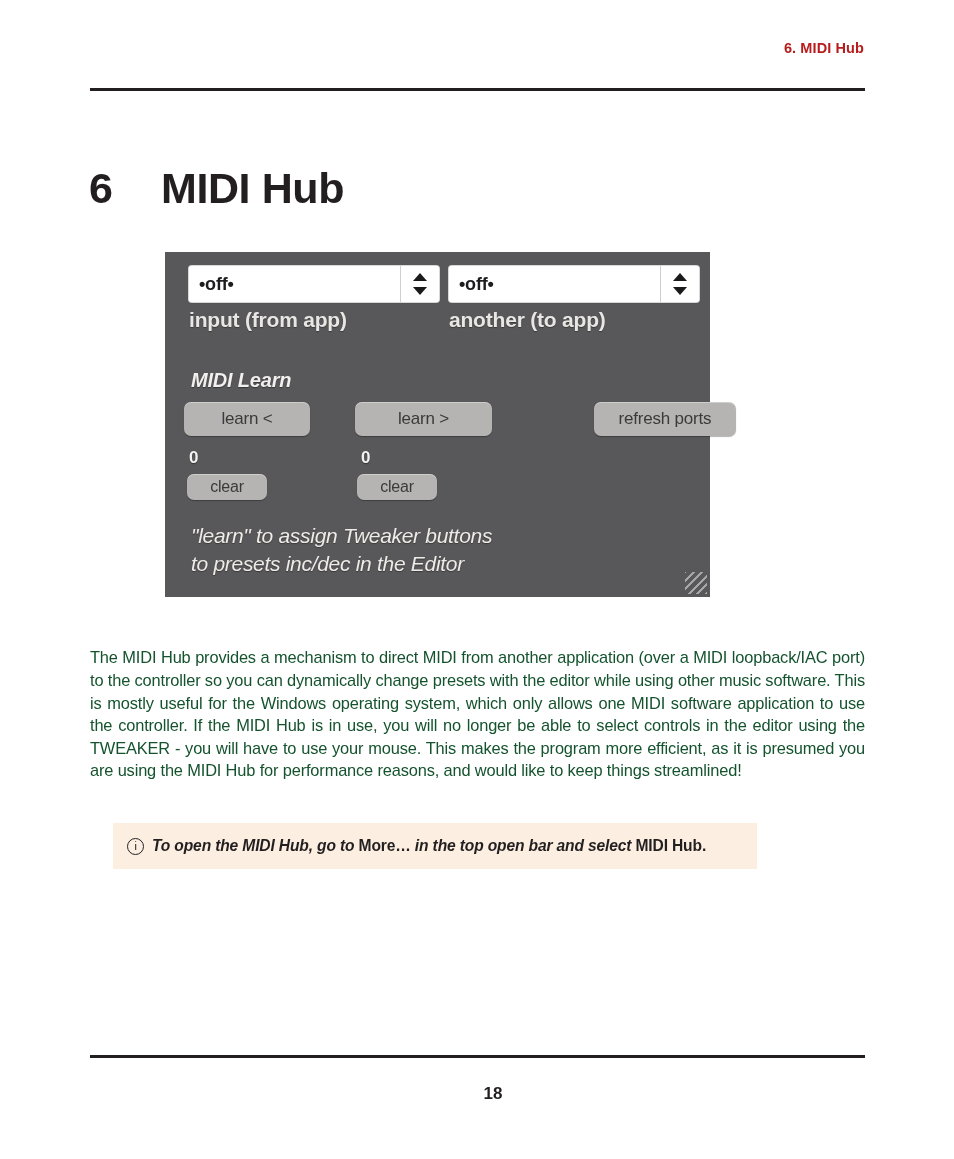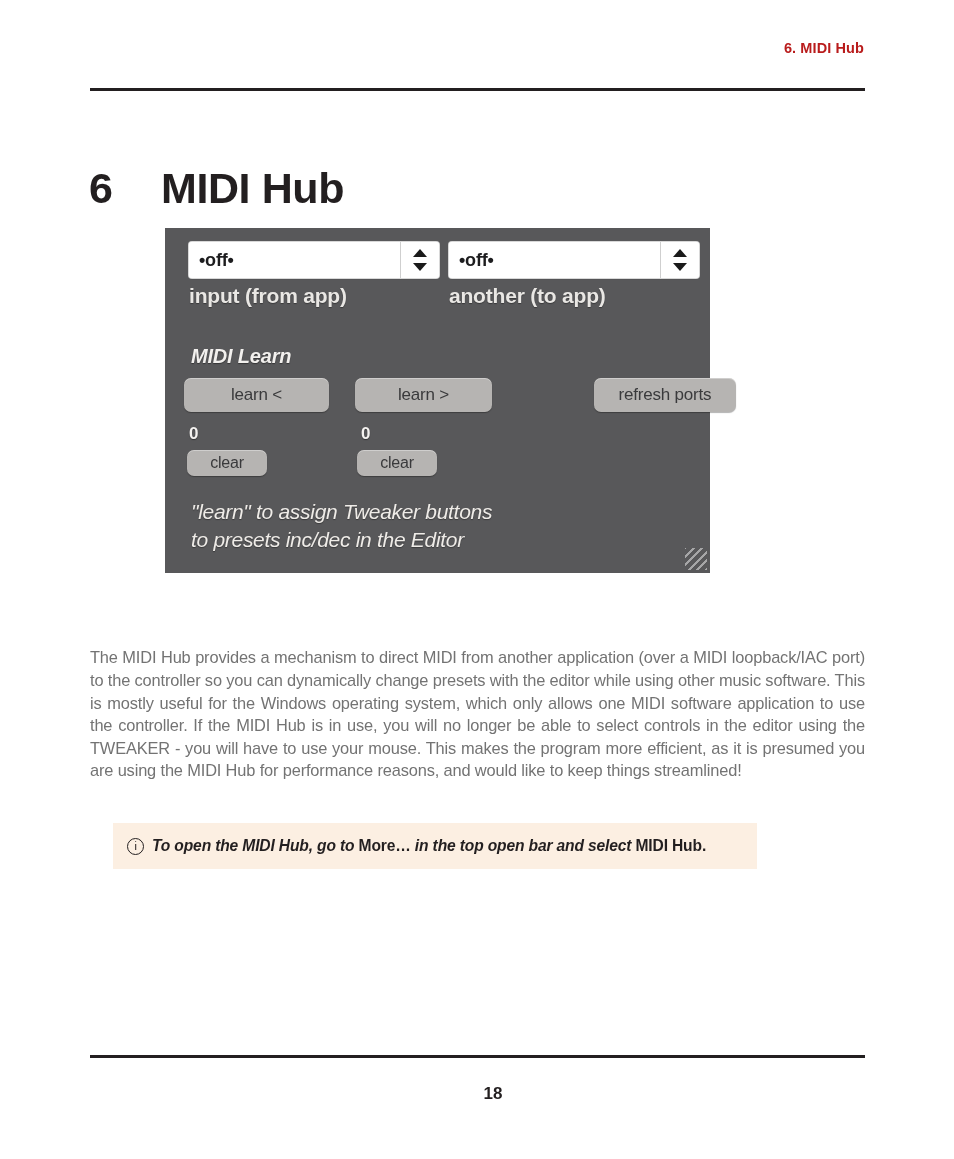--- a/index.html
+++ b/index.html
@@ -54,21 +54,21 @@
   }
   .chapter-num {
     display: inline-block;
     width: 72px;
   }
 
   
   .app-panel {
     position: absolute;
     left: 165px;
-    top: 228px;
+    top: 252px;
     width: 545px;
     height: 345px;
     background: #58585a;
     box-sizing: border-box;
   }
   .port-row {
     position: absolute;
     left: 0;
     top: 0;
     width: 100%;
@@ -157,21 +157,21 @@
     font-size: 17px;
     letter-spacing: -0.2px;
     text-align: center;
     box-shadow: 0 1px 1px rgba(0,0,0,0.3), inset 0 1px 0 rgba(255,255,255,0.35);
     display: flex;
     align-items: center;
     justify-content: center;
     cursor: pointer;
     padding: 0;
   }
-  .btn-learn-left  { left: 19px;  top: 150px; width: 145px; height: 34px; }
+  .btn-learn-left  { left: 19px;  top: 150px; width: 126px; height: 34px; }
   .btn-learn-right { left: 190px; top: 150px; width: 137px; height: 34px; }
   .btn-refresh     { left: 395px; top: 150px; width: 142px; height: 34px; margin-left: 34px; }
 
   .count {
     position: absolute;
     font-size: 17px;
     font-weight: bold;
     color: #f4f2f0;
     text-shadow: 0 1px 1px rgba(0,0,0,0.4);
   }
@@ -214,21 +214,21 @@
 
   
   .body-copy {
     position: absolute;
     left: 90px;
     top: 630px;
     width: 775px;
     font-size: 16.4px;
     line-height: 22.6px;
     text-align: justify;
-    color: #737373;
+    color: #14532d;
     letter-spacing: -0.15px;
   }
 
   
   .callout {
     position: absolute;
     left: 113px;
     top: 823px;
     width: 644px;
     height: 46px;

